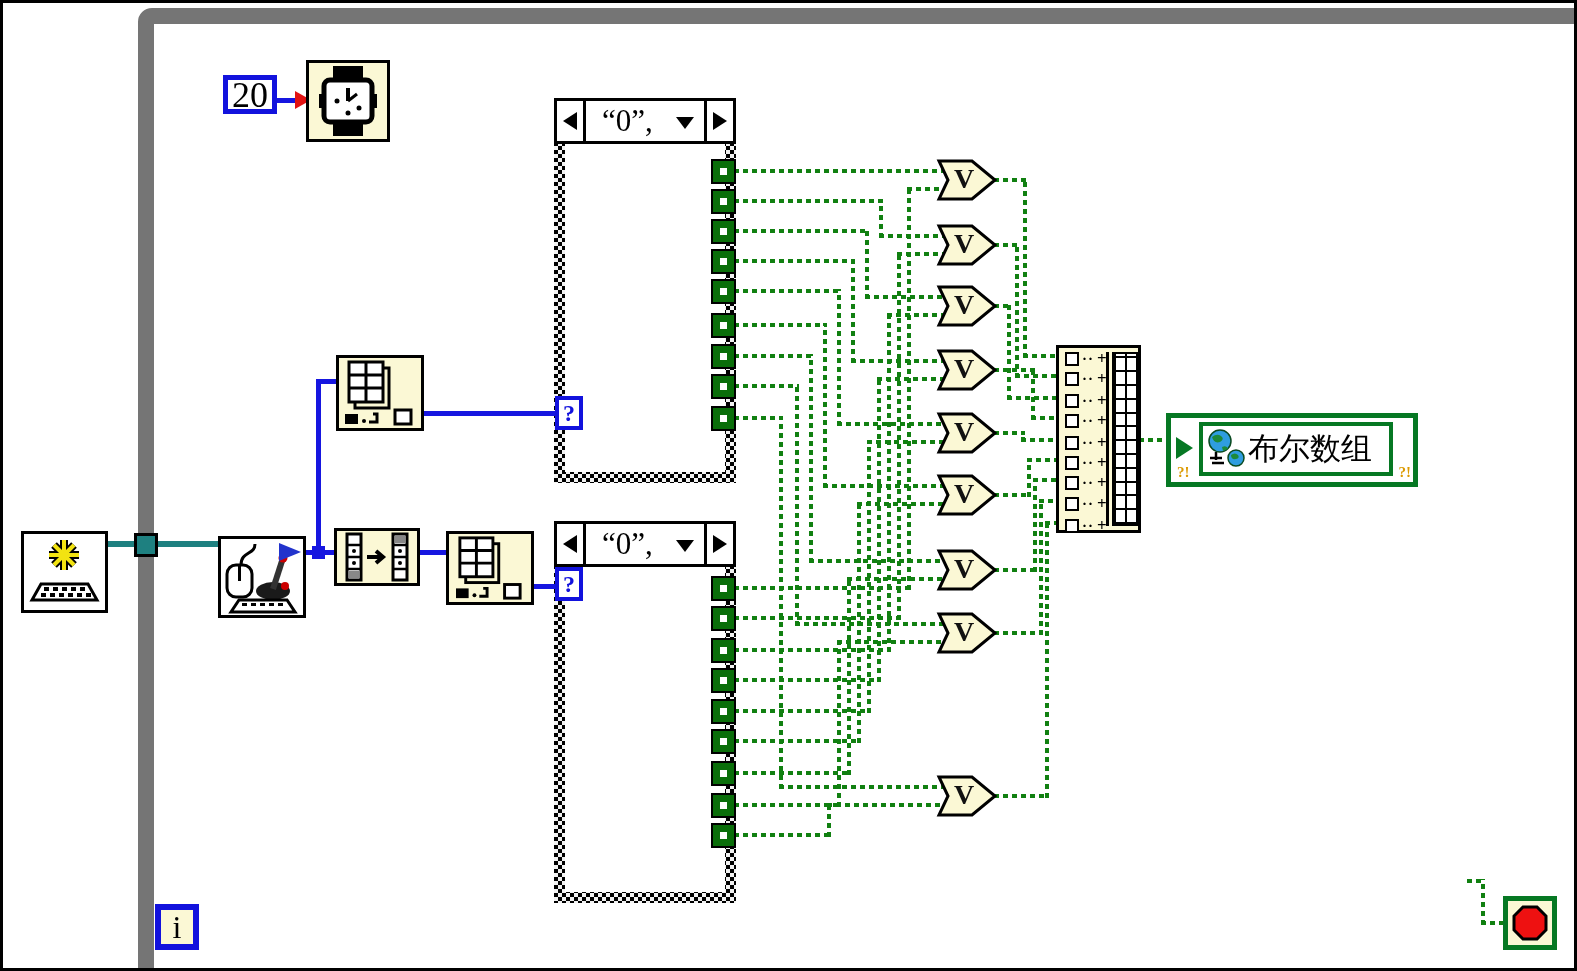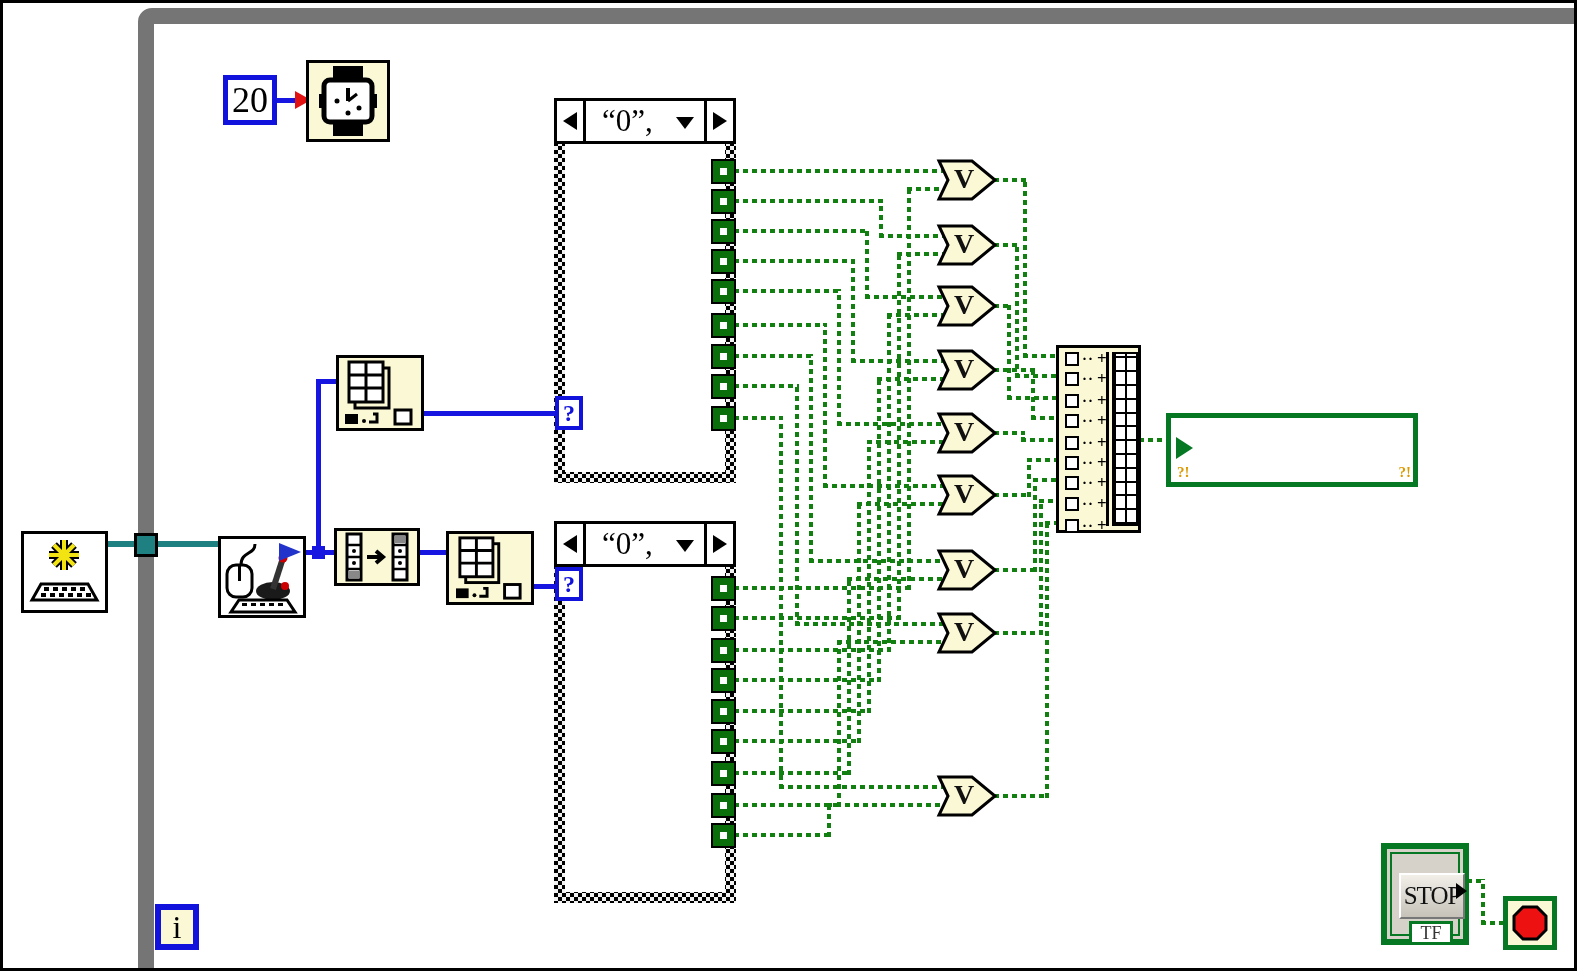--- a/index.html
+++ b/index.html
@@ -170,21 +170,21 @@
       <div class="wseg wire-green h" style="left: 1036px; top: 496px; width: 19px; height: 4px;"></div>
       <div class="wseg wire-green h" style="left: 991px; top: 791px; width: 55px; height: 4px;"></div>
       <div class="wseg wire-green v" style="left: 1042px; top: 518px; width: 4px; height: 277px;"></div>
       <div class="wseg wire-green h" style="left: 1042px; top: 518px; width: 13px; height: 4px;"></div>
       <div class="wseg wire-green h" style="left: 1136px; top: 435px; width: 29px; height: 4px;"></div>
       <div class="wseg wire-green h" style="left: 1464px; top: 876px; width: 18px; height: 4px;"></div>
       <div class="wseg wire-green v" style="left: 1478px; top: 876px; width: 4px; height: 46px;"></div>
       <div class="wseg wire-green h" style="left: 1478px; top: 918px; width: 24px; height: 4px;"></div>
     </div>
 
-  <div class="node const" style="left:220px;top:72px;width:54px;height:50px;">
+  <div class="node const" style="left:220px;top:72px;width:54px;height:39px;">
     <span>20</span>
   </div>
   <div class="abs coerce" style="left:292px;top:88px;"></div>
   <div class="node beige" style="left:303px;top:57px;width:84px;height:82px;">
     <svg width="78" height="76" viewBox="0 0 78 76" style="position:absolute;left:0;top:0;">
       <rect x="24" y="3" width="30" height="15" fill="#000"></rect>
       <rect x="24" y="58" width="30" height="15" fill="#000"></rect>
       <rect x="10" y="31" width="8" height="14" fill="#000"></rect>
       <rect x="60" y="31" width="8" height="14" fill="#000"></rect>
       <rect x="15" y="17" width="48" height="42" rx="6" fill="#fff" stroke="#000" stroke-width="5"></rect>
@@ -383,33 +383,33 @@
       <div class="brow" style="top: 170px;">
         <span class="bsq"></span>
         <span class="bdots">··</span>
         <span class="bplus">+</span>
       </div>
     </div>
 
   <div class="node indicator" style="left:1163px;top:410px;width:252px;height:74px;">
     <span class="ind-arrow"></span>
     <span class="warn" style="left:6px;bottom:1px;">?!</span>
+    <div class="ind-frame">
+      <svg width="40" height="42" viewBox="0 0 40 42" style="margin-left:3px;">
+        <path d="M4 30 h12 M6 35 h12 M10 24 v8" stroke="#000" stroke-width="2.5" fill="none"></path>
+        <circle cx="14" cy="13" r="11" fill="#2f9de0" stroke="#0a4a20" stroke-width="1.5"></circle>
+        <path d="M6 9 q5 -4 9 -1 q4 3 -1 6 q-6 2 -8 -5z M16 19 q5 -2 6 2 l-5 2z" fill="#1d8a3a"></path>
+        <circle cx="30" cy="30" r="8" fill="#2f9de0" stroke="#0a4a20" stroke-width="1.5"></circle>
+        <path d="M25 27 q4 -3 7 0 q2 3 -2 4 q-5 1 -5 -4z" fill="#1d8a3a"></path>
+      </svg>
+      <span class="ind-label">布尔数组</span>
+    </div>
     <span class="warn" style="right:2px;bottom:1px;">?!</span>
   </div>
 
-  <div class="node stop-term" style="left:1378px;top:840px;width:88px;height:102px;">
-    <div class="stop-inner"></div>
-    <div class="stop-btn">
-      <span>STOP</span>
-    </div>
-    <span class="stop-out"></span>
-    <div class="tf-box">
-      <span>TF</span>
-    </div>
-  </div>
 
   <div class="node cond-term" style="left:1500px;top:893px;width:54px;height:54px;">
     <svg width="36" height="36" viewBox="0 0 36 36">
       <polygon points="11,2 25,2 34,11 34,25 25,34 11,34 2,25 2,11" fill="#ee1111" stroke="#000" stroke-width="3"></polygon>
     </svg>
   </div>
 
   <div class="node iter-term" style="left:152px;top:901px;width:44px;height:46px;">
     <span>i</span>
   </div>

